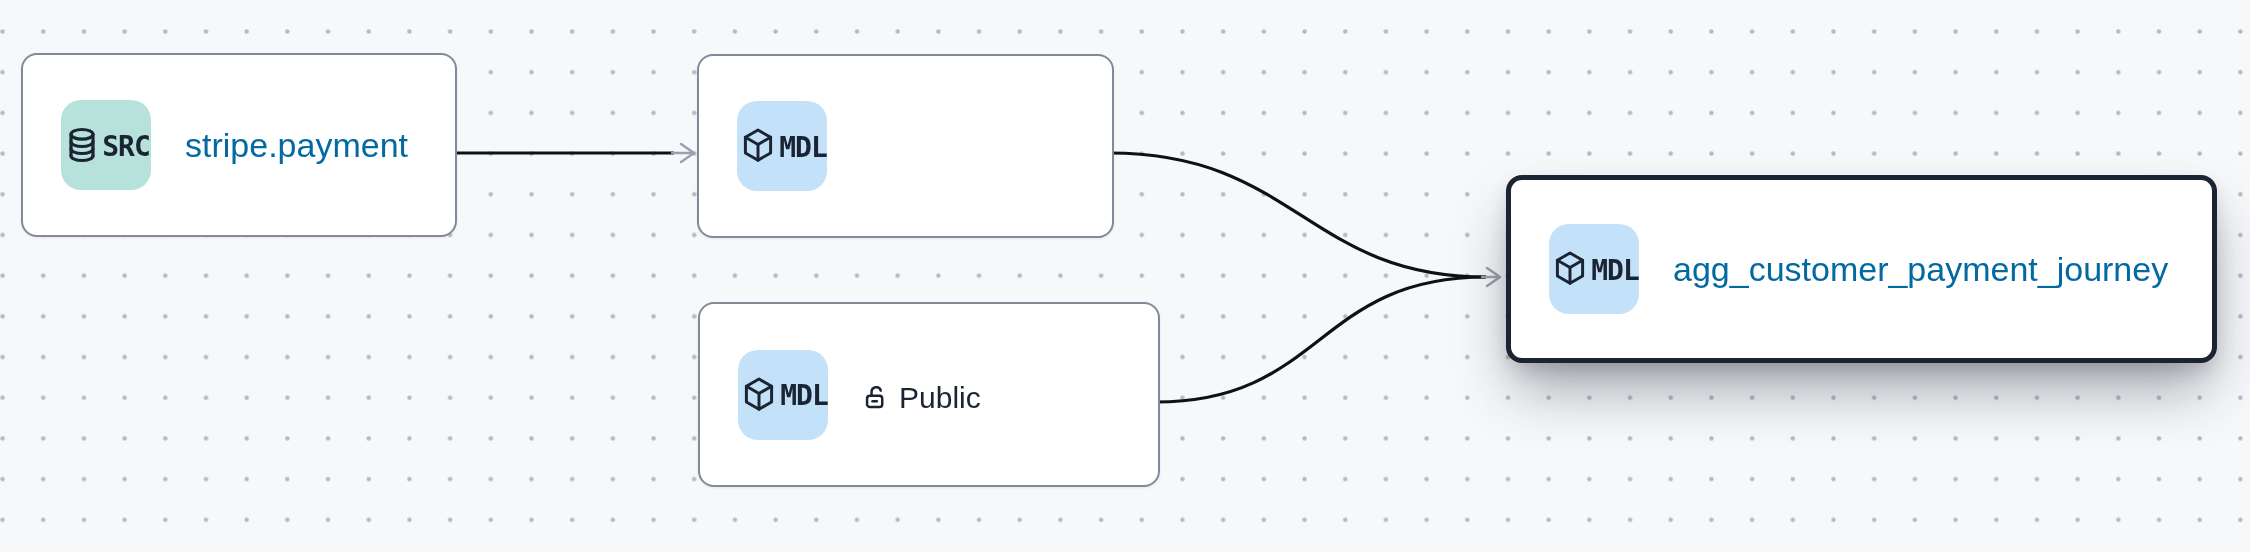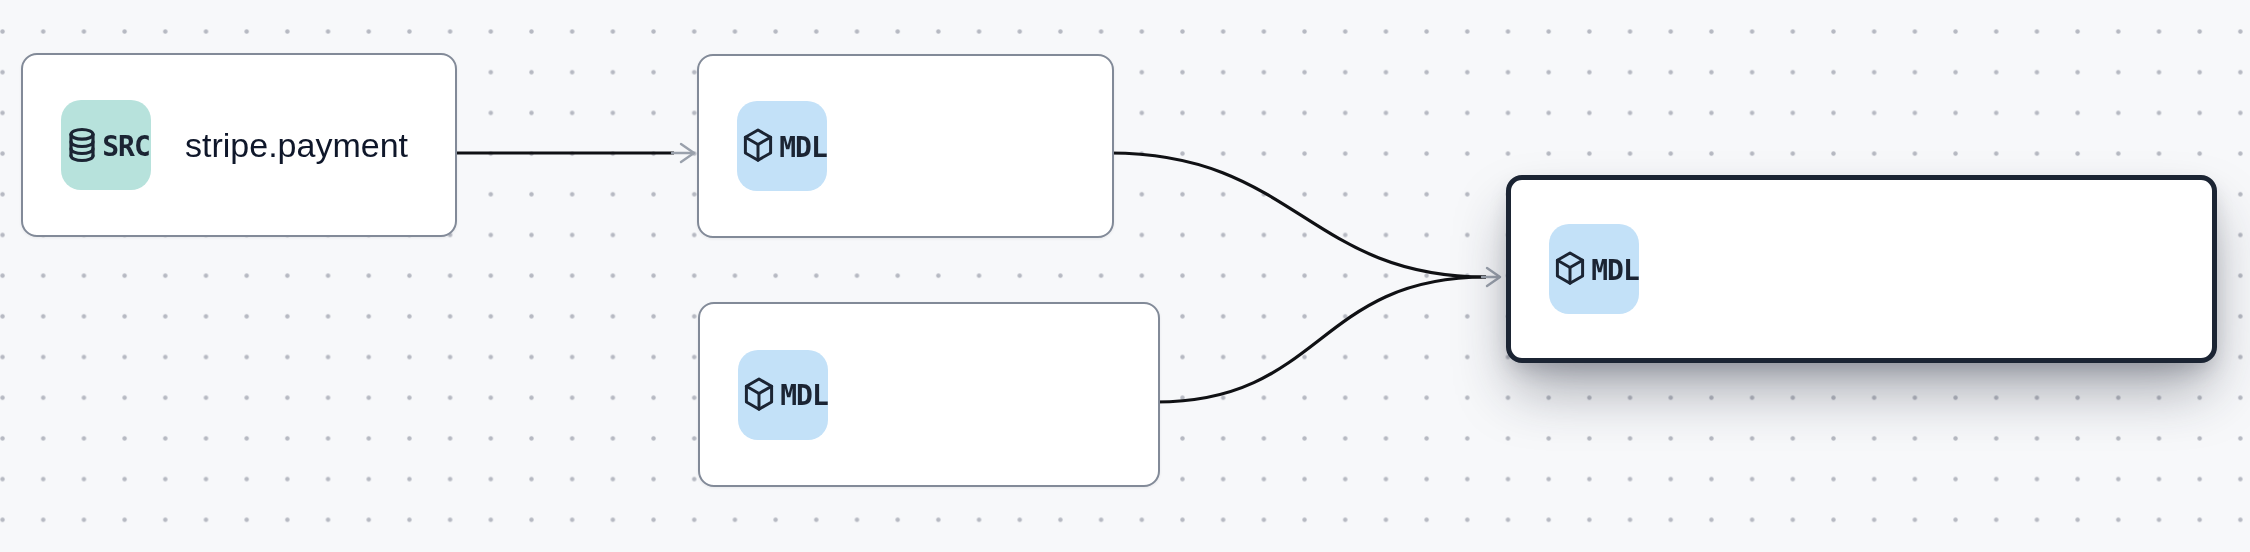--- a/index.html
+++ b/index.html
@@ -33,21 +33,21 @@
     width:90px;height:90px;border-radius:20px;flex:none;
     display:flex;flex-direction:row;align-items:center;justify-content:center;text-align:center;
   }
   .badge svg{display:block;}
   .badge-label{
     font-family:"DejaVu Sans Mono", monospace;
     font-size:28px;font-weight:600;letter-spacing:-1px;
     color:#1b2433;line-height:1;margin-top:3px;
   }
   .node-text{display:flex;flex-direction:column;justify-content:center;}
-  .node-title{font-size:34px;font-weight:500;color:#0f172a;line-height:1.2;white-space:nowrap;}
+  .node-title{font-size:34px;font-weight:500;color:#0369a1;line-height:1.2;white-space:nowrap;}
   .node-meta{display:flex;align-items:center;gap:10px;margin-top:6px;color:#1b2433;}
   .node-meta .meta-label{font-size:30px;line-height:1.1;}
   .icon-stroke{fill:none;stroke:#1b2433;stroke-linecap:round;stroke-linejoin:round;}
 </style>
 </head>
 <body>
 
 <div class="canvas">
 
   <svg class="edges" width="2250" height="552">
@@ -104,29 +104,42 @@
       <svg width="42" height="42" viewBox="0 0 24 24">
         <g class="icon-stroke" stroke-width="1.7">
           <path d="M12 2.9 L19.2 7 V16 L12 20.1 L4.8 16 V7 Z"></path>
           <path d="M4.8 7 L12 11.1 L19.2 7"></path>
           <path d="M12 11.1 V20.1"></path>
         </g>
       </svg>
       <span class="badge-label">MDL</span>
     </div>
     <div class="node-text">
+      <div class="node-meta">
+        <svg width="27" height="27" viewBox="0 0 24 24">
+          <g class="icon-stroke" stroke-width="2.2">
+            <rect x="4.5" y="10.5" width="13.5" height="10" rx="2.5"></rect>
+            <path d="M9.3 15.3 L13.2 15.3"></path>
+            <path d="M8.5 10.5 V7.2 a4.2 4.2 0 0 1 8.2 -1.4"></path>
+          </g>
+        </svg>
+        <span class="meta-label">Public</span>
+      </div>
     </div>
   </div>
 
   <div class="node n-agg selected">
     <div class="badge" style="background: rgb(195, 225, 248);">
       <svg width="42" height="42" viewBox="0 0 24 24">
         <g class="icon-stroke" stroke-width="1.7">
           <path d="M12 2.9 L19.2 7 V16 L12 20.1 L4.8 16 V7 Z"></path>
           <path d="M4.8 7 L12 11.1 L19.2 7"></path>
           <path d="M12 11.1 V20.1"></path>
         </g>
       </svg>
       <span class="badge-label">MDL</span>
     </div>
+    <div class="node-text">
+      <div class="node-title">agg_customer_payment_journey</div>
+    </div>
   </div>
 
 </div>
 
 </body></html>

